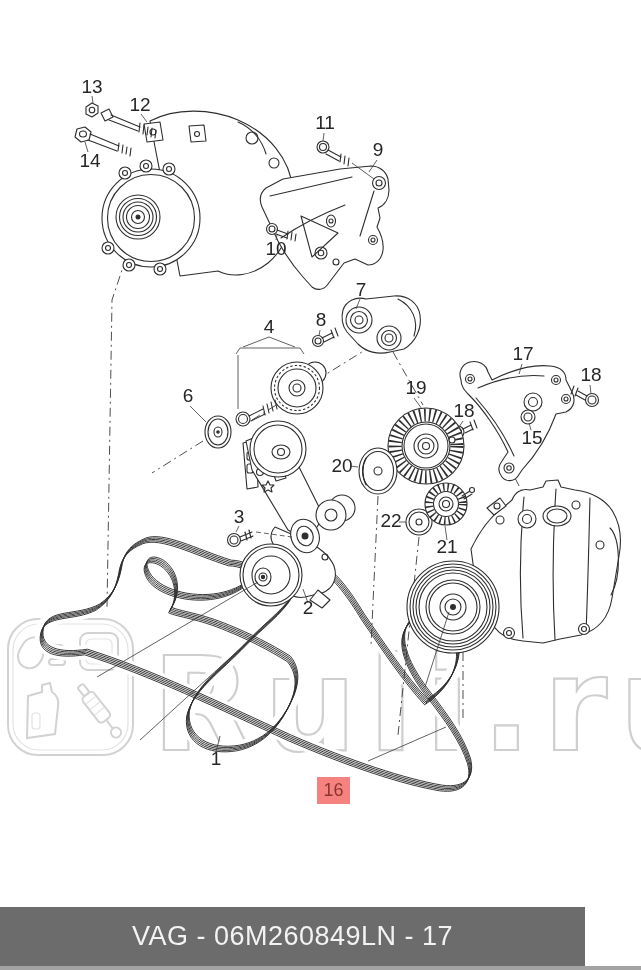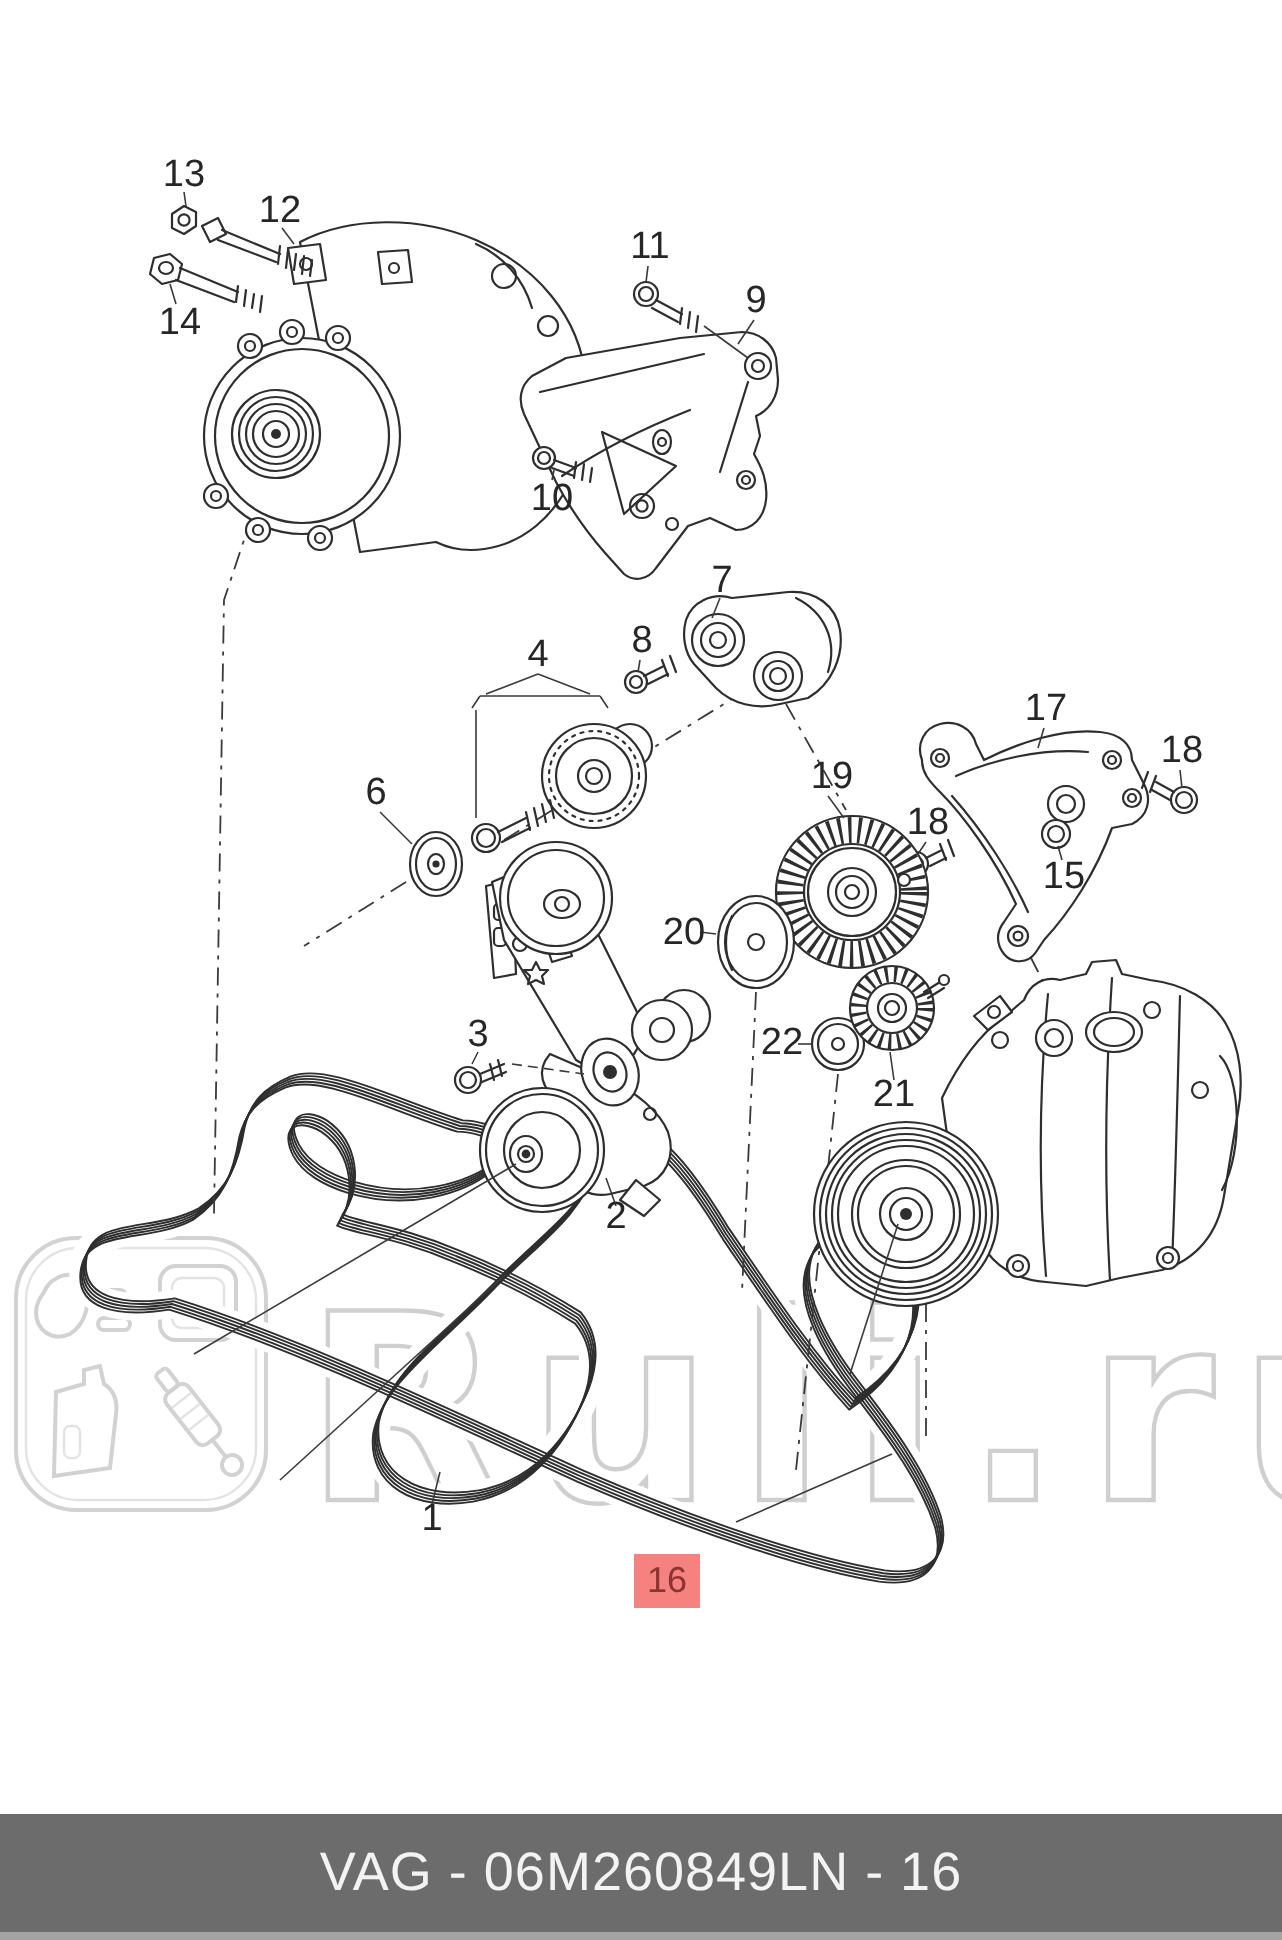--- a/index.html
+++ b/index.html
@@ -12,21 +12,21 @@
   .dash{fill:none;stroke:#3a3a3a;stroke-width:0.9;stroke-dasharray:9 4 2 4;}
   .wm{fill:none;stroke:#d2d2d2;stroke-width:2;}
   .wm2{fill:none;stroke:#e3e3e3;stroke-width:1.2;}
   .wmtext{fill:none;stroke:#cfcfcf;stroke-width:2.2;
           font-family:"DejaVu Sans",sans-serif;font-weight:bold;
           font-size:130px;letter-spacing:12px;}
   .plabel{fill:#262626;font-size:19px;font-family:"Liberation Sans",sans-serif;text-anchor:middle;}
   .hlabel{font-size:18px;font-family:"Liberation Sans",sans-serif;text-anchor:middle;}
   .belt{fill:none;stroke:#2e2e2e;stroke-width:0.95;}
   .beltu{fill:none;stroke:#ffffff;stroke-width:14;}
-  .footer{position:absolute;left:0;top:907px;width:641px;height:59px;background:#6c6c6c;
+  .footer{position:absolute;left:0;top:907px;width:585px;height:59px;background:#6c6c6c;
           display:flex;align-items:center;justify-content:center;}
   .footer span{color:#f3f3f3;font-size:27px;letter-spacing:0.5px;}
   .footer-strip{position:absolute;left:0;top:966px;width:641px;height:4px;background:#a3a3a3;}
 </style>
 </head>
 <body>
 
 <div class="stage">
 
 <svg width="641" height="907" viewBox="0 0 641 907">
@@ -413,17 +413,17 @@
   </g>
 
   <g>
     <rect x="317" y="777" width="33" height="27" fill="#f5827e"></rect>
     <text class="hlabel" x="333.5" y="796" fill="#8c3431">16</text>
   </g>
 </svg>
 
 <div class="footer">
   <span>VAG - 06M260849L</span>
-  <span>N - 16</span>
+  <span>N - 17</span>
 </div>
 <div class="footer-strip"></div>
 
 </div>
 
 </body></html>

